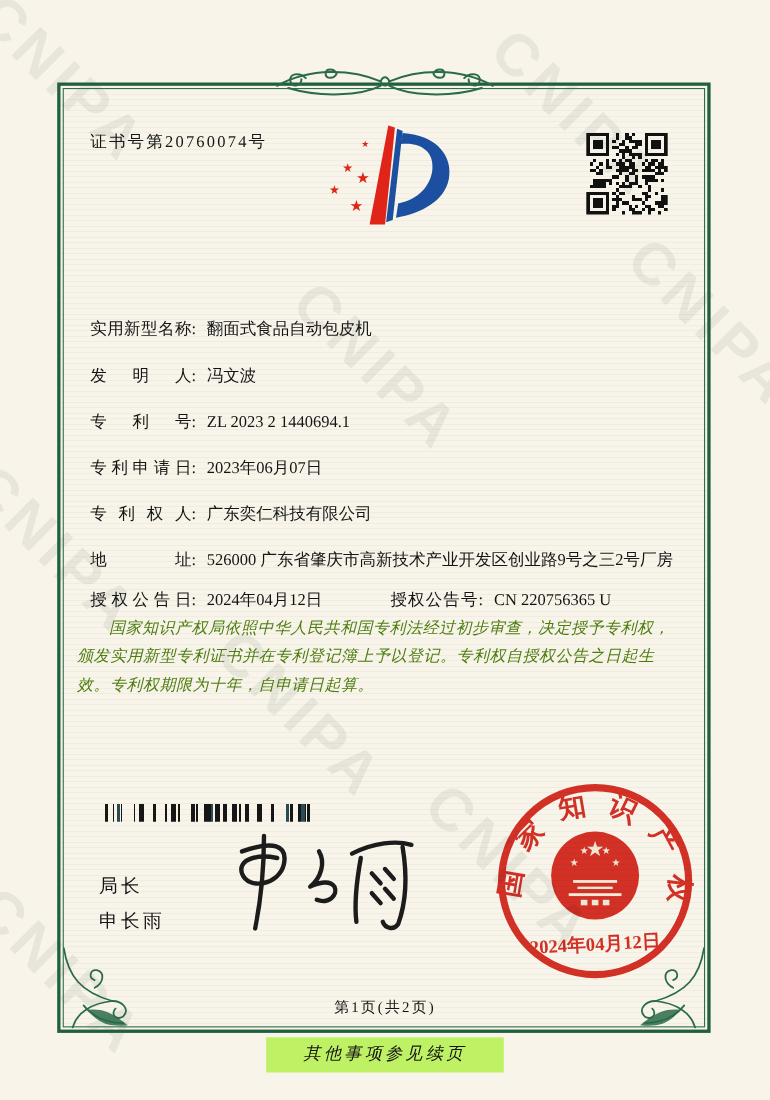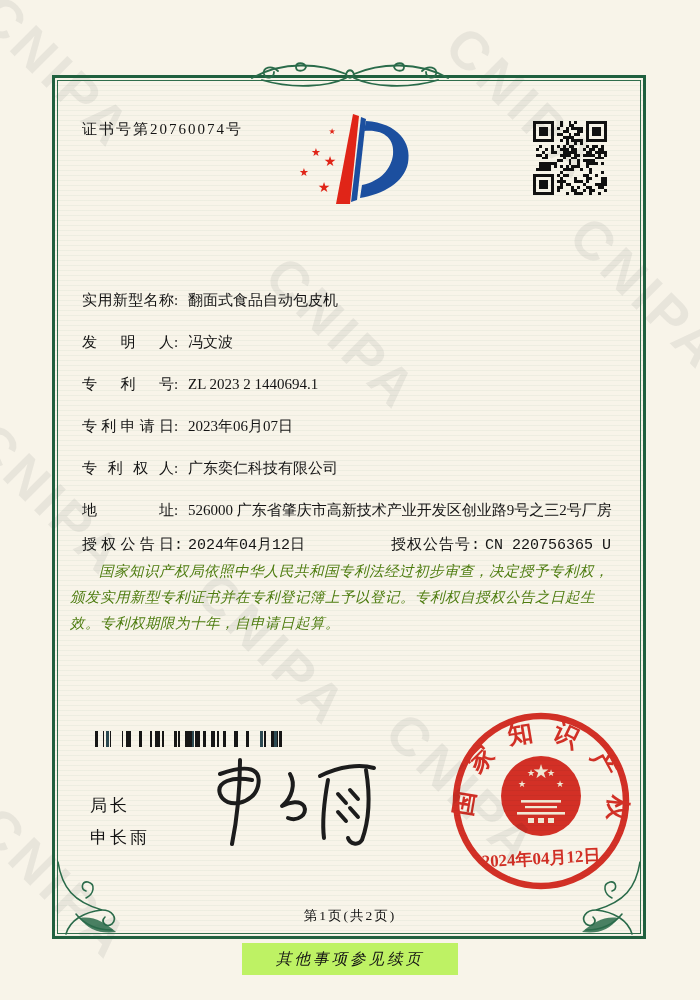--- a/index.html
+++ b/index.html
@@ -31,22 +31,22 @@
     font-size:34px; font-weight:700; letter-spacing:7px;
   }
   .fields { position:absolute; left:82px; top:289px; width:545px; font-size:15px; }
   .frow { display:flex; margin-bottom:20px; line-height:22px; }
   .flabel {
     display:inline-block; width:92px; text-align:justify; text-align-last:justify;
     flex:0 0 92px;
   }
   .fcolon { flex:0 0 14px; }
   .fvalue { max-width:430px; }
-  .grant-row { display:flex; line-height:22px;font-family:Liberation Mono, monospace; }
-  .grant-group2 { display:flex; margin-left:86px; }
+  .grant-row { display:flex; line-height:22px; }
+  .grant-group2 { display:flex; margin-left:62px; }
   .glabel2 { display:inline-block; width:80px; letter-spacing:1px; }
   .paras {
     position:absolute; left:70px; top:559px; width:548px;
     font-size:14.5px; line-height:1.78; font-style:italic; color:#4d7c0f;
   }
   .paras p { text-indent:2em; letter-spacing:0.5px; }
   .barcode { position:absolute; left:95px; top:731px; }
   .seal { position:absolute; left:448px; top:708px; opacity:0.95; mix-blend-mode:multiply; }
   .signer {
     position:absolute; left:90px; top:790px;

